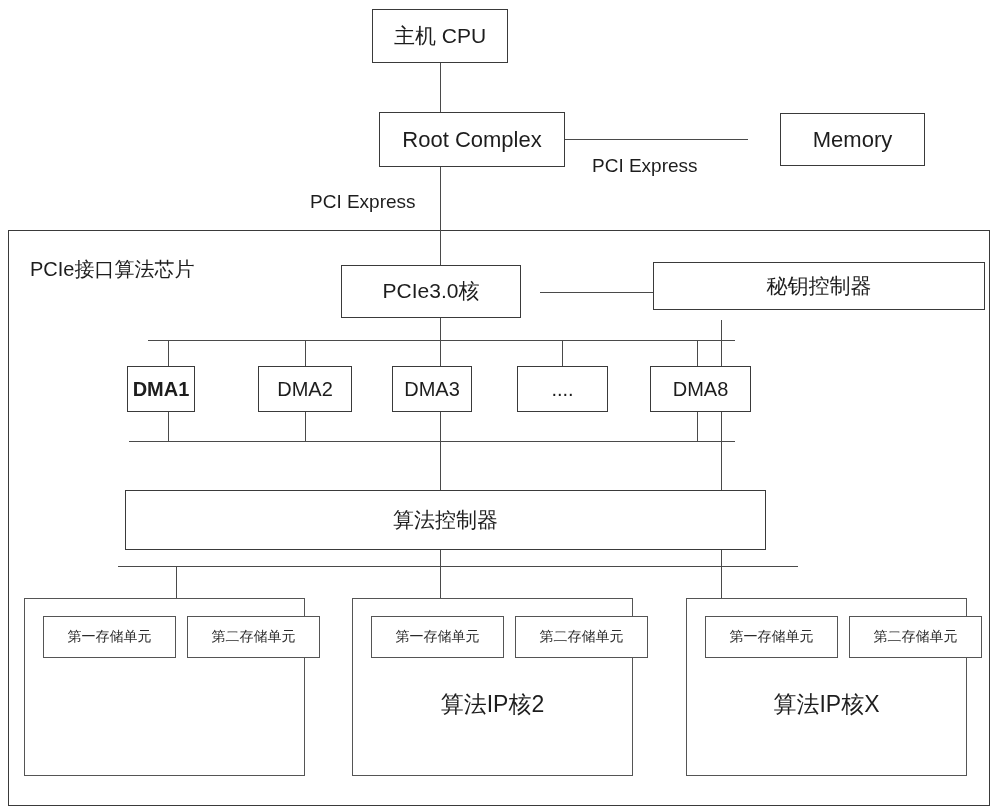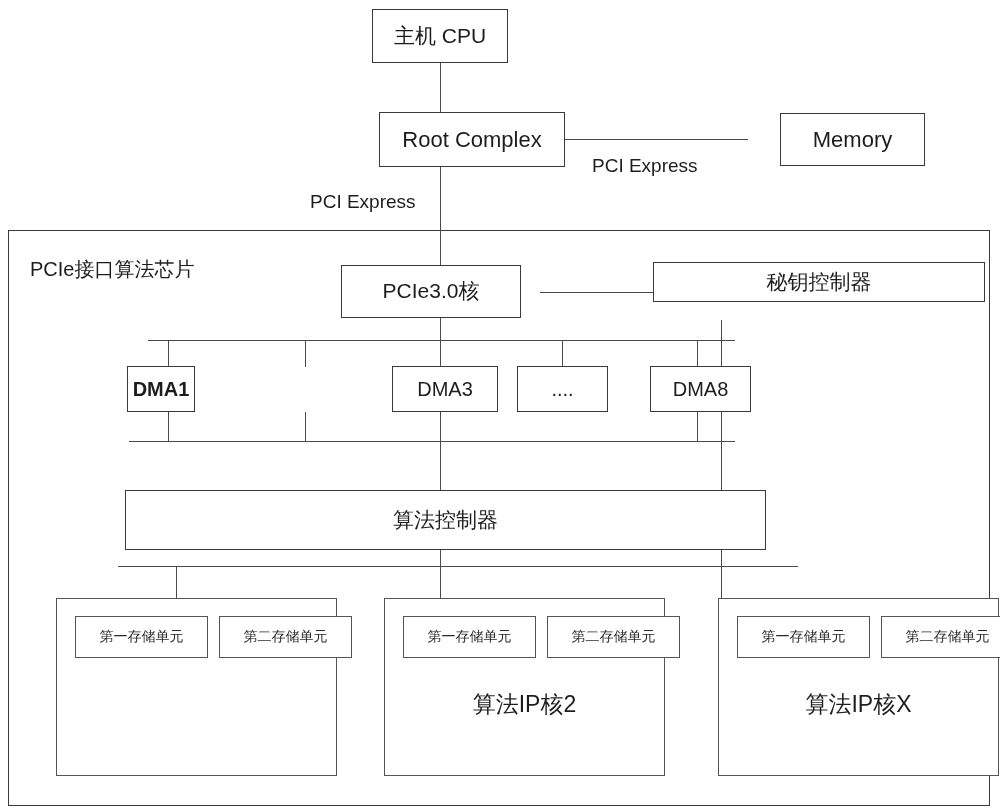--- a/index.html
+++ b/index.html
@@ -61,21 +61,20 @@
     border: 1.8px solid #3a3a3a;
     background: transparent;
     z-index: 0;
   }
   .ipcore {
     position: absolute;
     box-sizing: border-box;
     border: 1.8px solid #555555;
     background: #ffffff;
     z-index: 2;
-    margin-left: 32px;
   }
   .ipcore-title {
     position: absolute;
     left: 0;
     right: 0;
     text-align: center;
     color: #1d1d1d;
   }
   .memcell {
     position: absolute;
@@ -121,39 +120,42 @@
   <div class="label" style="left:30px; top:256px; font-size:20px;">PCIe接口算法芯片</div>
 
   <div class="vline" style="left:440px; top:230px; height:36px;"></div>
 
   <div class="box" id="pcie-core-box" style="left:341px; top:265px; width:180px; height:53px; font-size:21px;">
     <span>PCIe3.0核</span>
   </div>
 
   <div class="hline" style="left:540px; top:292px; width:113px;"></div>
 
-  <div class="box" id="key-controller-box" style="left:653px; top:262px; width:332px; height:40px; font-size:21px;text-align:right;">
+  <div class="box" id="key-controller-box" style="left:653px; top:262px; width:332px; height:48px; font-size:21px;text-align:right;">
     <span>秘钥控制器</span>
   </div>
 
   <div class="vline" style="left:721px; top:320px; height:246px;"></div>
 
   <div class="vline" style="left:440px; top:318px; height:174px;"></div>
 
   <div class="hline" style="left:148px; top:340px; width:587px;"></div>
 
   <div class="vline" style="left:168px; top:340px; height:27px;"></div>
   <div class="vline" style="left:305px; top:340px; height:27px;"></div>
   <div class="vline" style="left:562px; top:340px; height:27px;"></div>
   <div class="vline" style="left:697px; top:340px; height:27px;"></div>
 
   <div class="box" style="left:127px; top:366px; width:68px; height:46px; font-size:20px;font-weight:bold;">
     <span>DMA1</span>
   </div>
-  <div class="box" style="left:392px; top:366px; width:106px; height:46px; font-size:20px;text-align:center;">
+  <div class="box" style="left:258px; top:366px; width:94px; height:46px; font-size:20px;">
+    <span>DMA2</span>
+  </div>
+  <div class="box" style="left:392px; top:366px; width:80px; height:46px; font-size:20px;text-align:center;">
     <span>DMA3</span>
   </div>
   <div class="box" style="left:517px; top:366px; width:91px; height:46px; font-size:20px;">
     <span>....</span>
   </div>
   <div class="box" style="left:650px; top:366px; width:101px; height:46px; font-size:20px;">
     <span>DMA8</span>
   </div>
 
   <div class="vline" style="left:168px; top:412px; height:29px;"></div>

